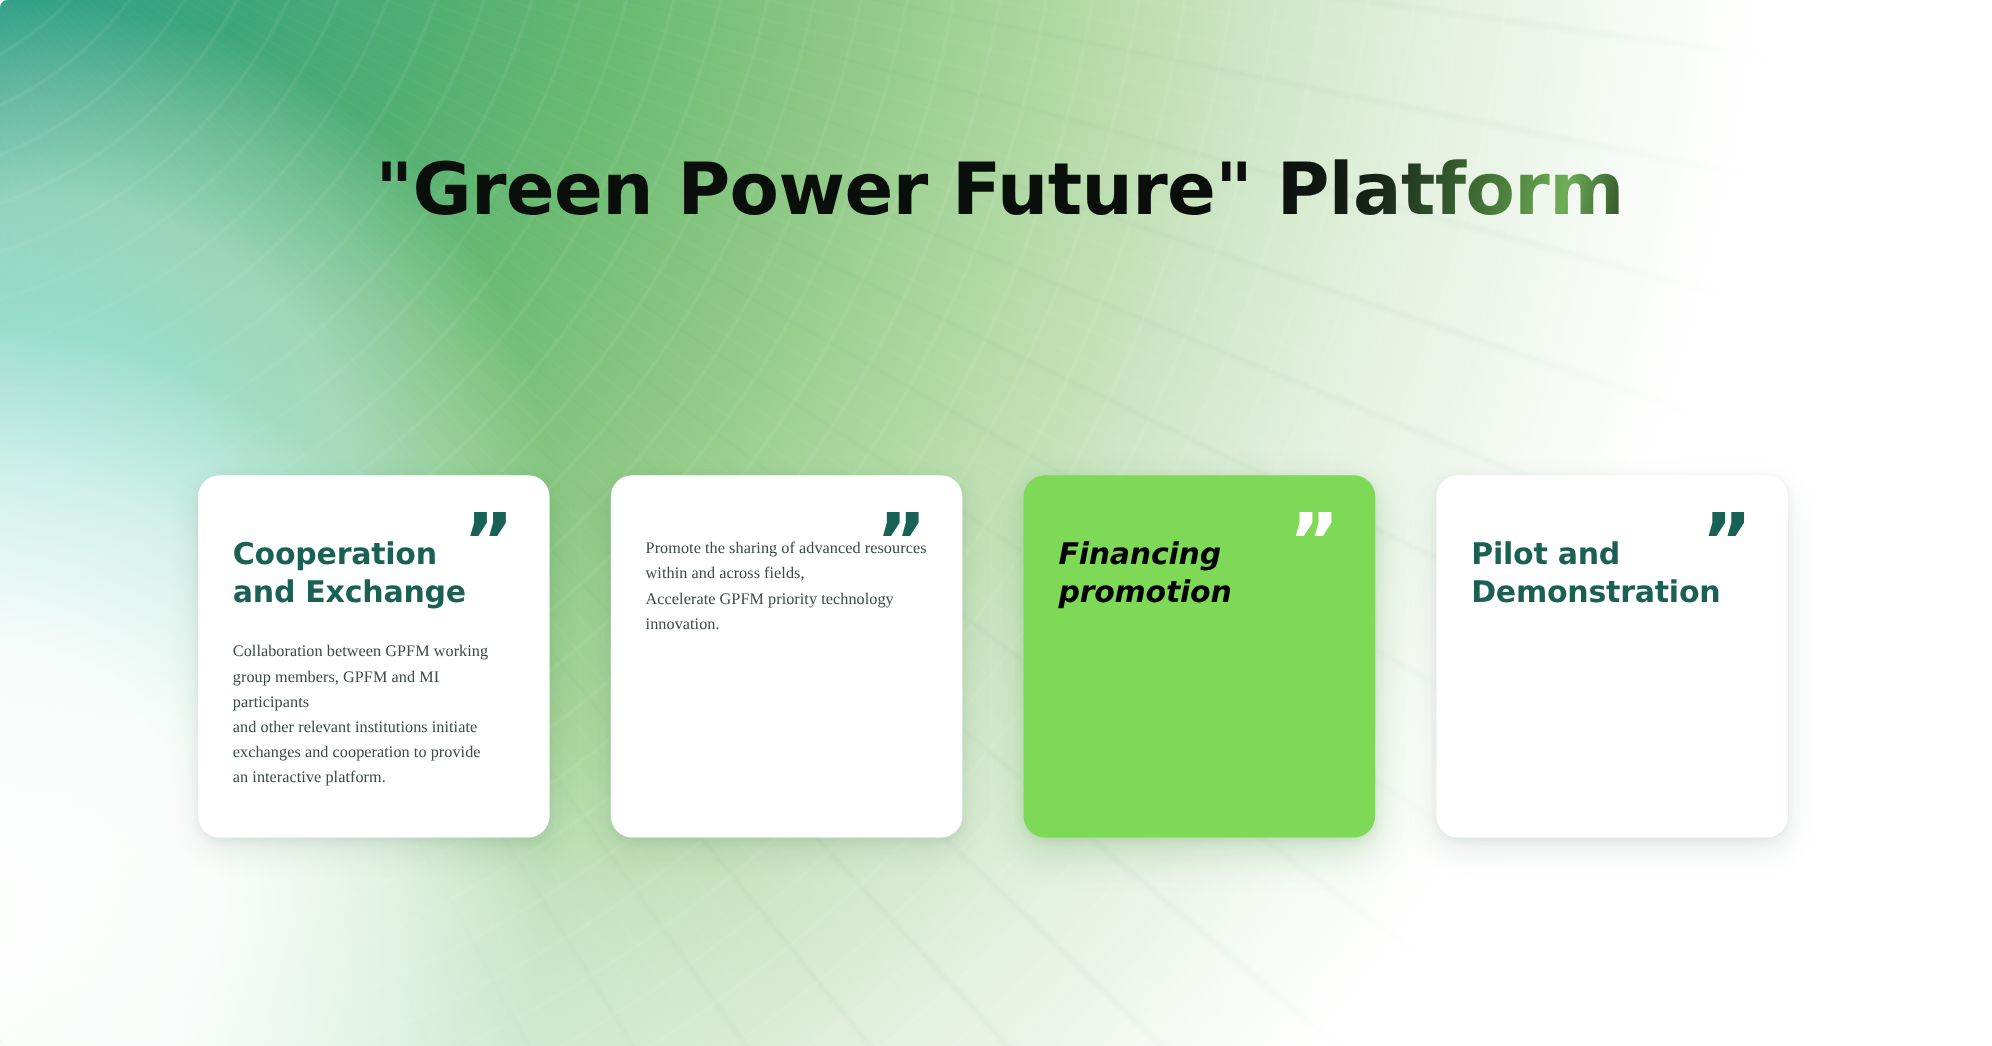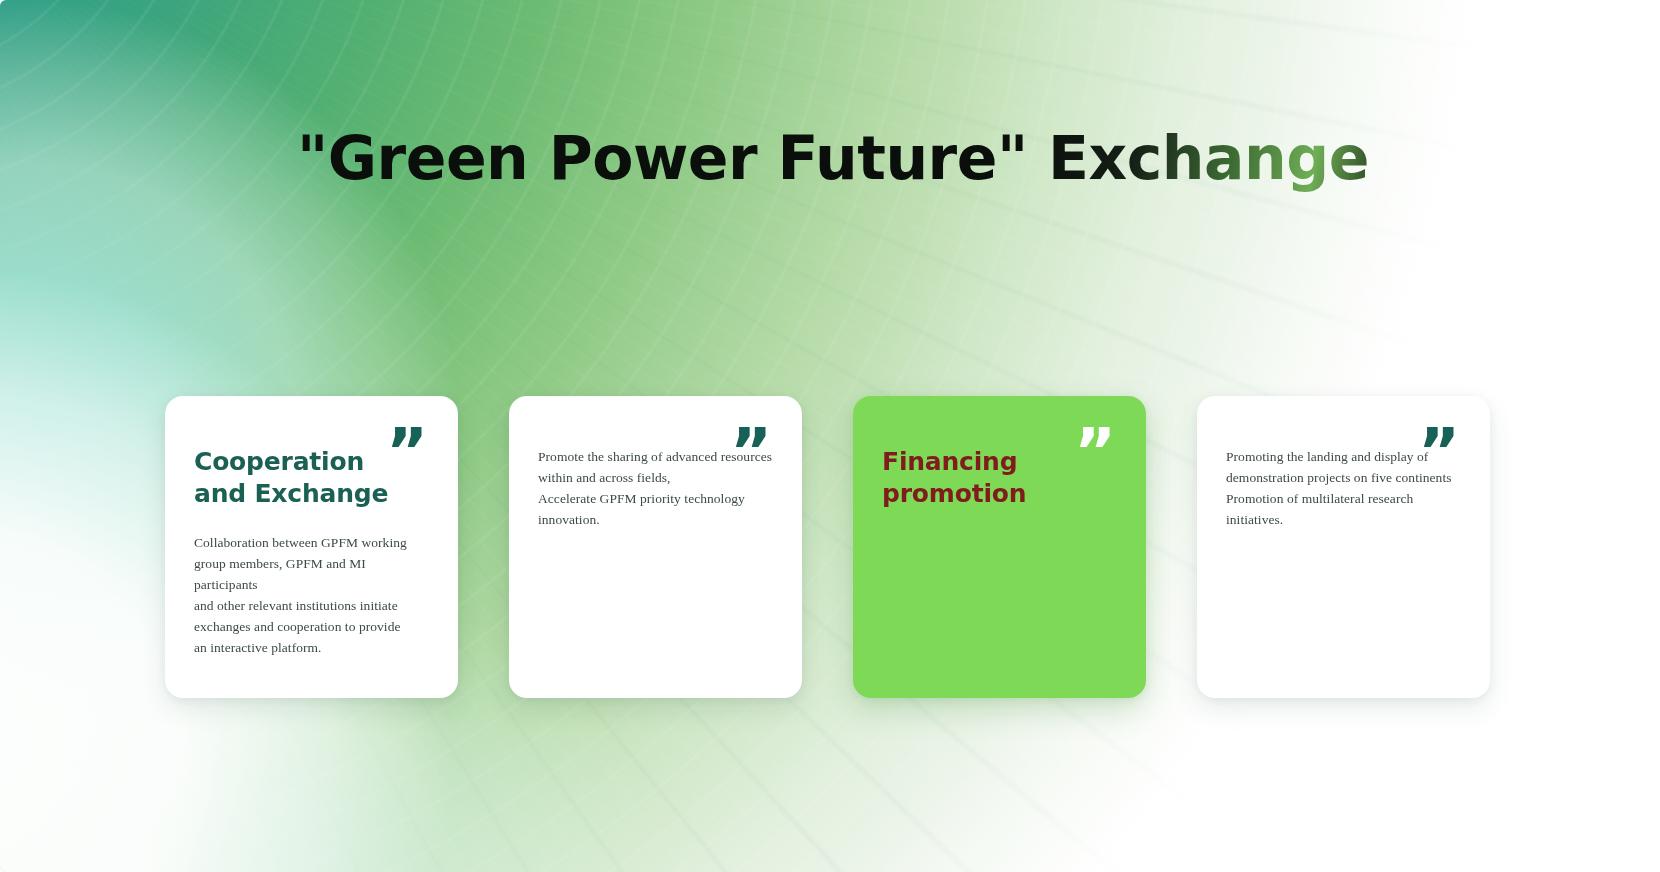--- a/index.html
+++ b/index.html
@@ -206,21 +206,21 @@
   .card-title {
     font-family: "DejaVu Sans", sans-serif;
     font-weight: 700;
     font-size: 25px;
     line-height: 32px;
     color: #1b6055;
     letter-spacing: -0.2px;
     white-space: pre-line;
     margin-bottom: 22px;
   }
-  .card.accent .card-title { color: #7f1d1d; }
+  .card.accent .card-title { color: #000000; font-style: italic; }
 
   .card-body {
     font-family: Liberation Serif, serif;
     font-weight: 400;
     font-size: 13.5px;
     line-height: 21px;
     color: #3d4a46;
     white-space: pre-line;
     letter-spacing: 0.05px;
   }
@@ -235,21 +235,21 @@
   <div class="bg-layer bg-spokes"></div>
   <div class="bg-layer bg-spokes-fine"></div>
   <div class="bg-layer bg-rings"></div>
   <div class="bg-layer bg-mint"></div>
   <div class="bg-layer bg-mint2"></div>
   <div class="bg-layer bg-white-wash"></div>
   <div class="bg-layer bg-edge"></div>
   <div class="bg-layer bg-soft"></div>
 
   <div id="headline">
-    <div class="title-line l1"><span>"Green Power Future" </span><span class="tint-word">Exchange</span></div>
+    <div class="title-line l1"><span>"Green Power Future" </span><span class="tint-word">Platform</span></div>
   </div>
 
   <div id="cards">
 
     <div class="card">
       <div class="quote-mark">”</div>
       <div class="card-title">Cooperation
 and Exchange</div>
       <div class="card-body">Collaboration between GPFM working
 group members, GPFM and MI participants
@@ -267,20 +267,19 @@
     </div>
 
     <div class="card accent">
       <div class="quote-mark">”</div>
       <div class="card-title">Financing
 promotion</div>
     </div>
 
     <div class="card">
       <div class="quote-mark">”</div>
-      <div class="card-body">Promoting the landing and display of
-demonstration projects on five continents
-Promotion of multilateral research initiatives.</div>
+      <div class="card-title">Pilot and
+Demonstration</div>
     </div>
 
   </div>
 
 </div>
 
 </body></html>

